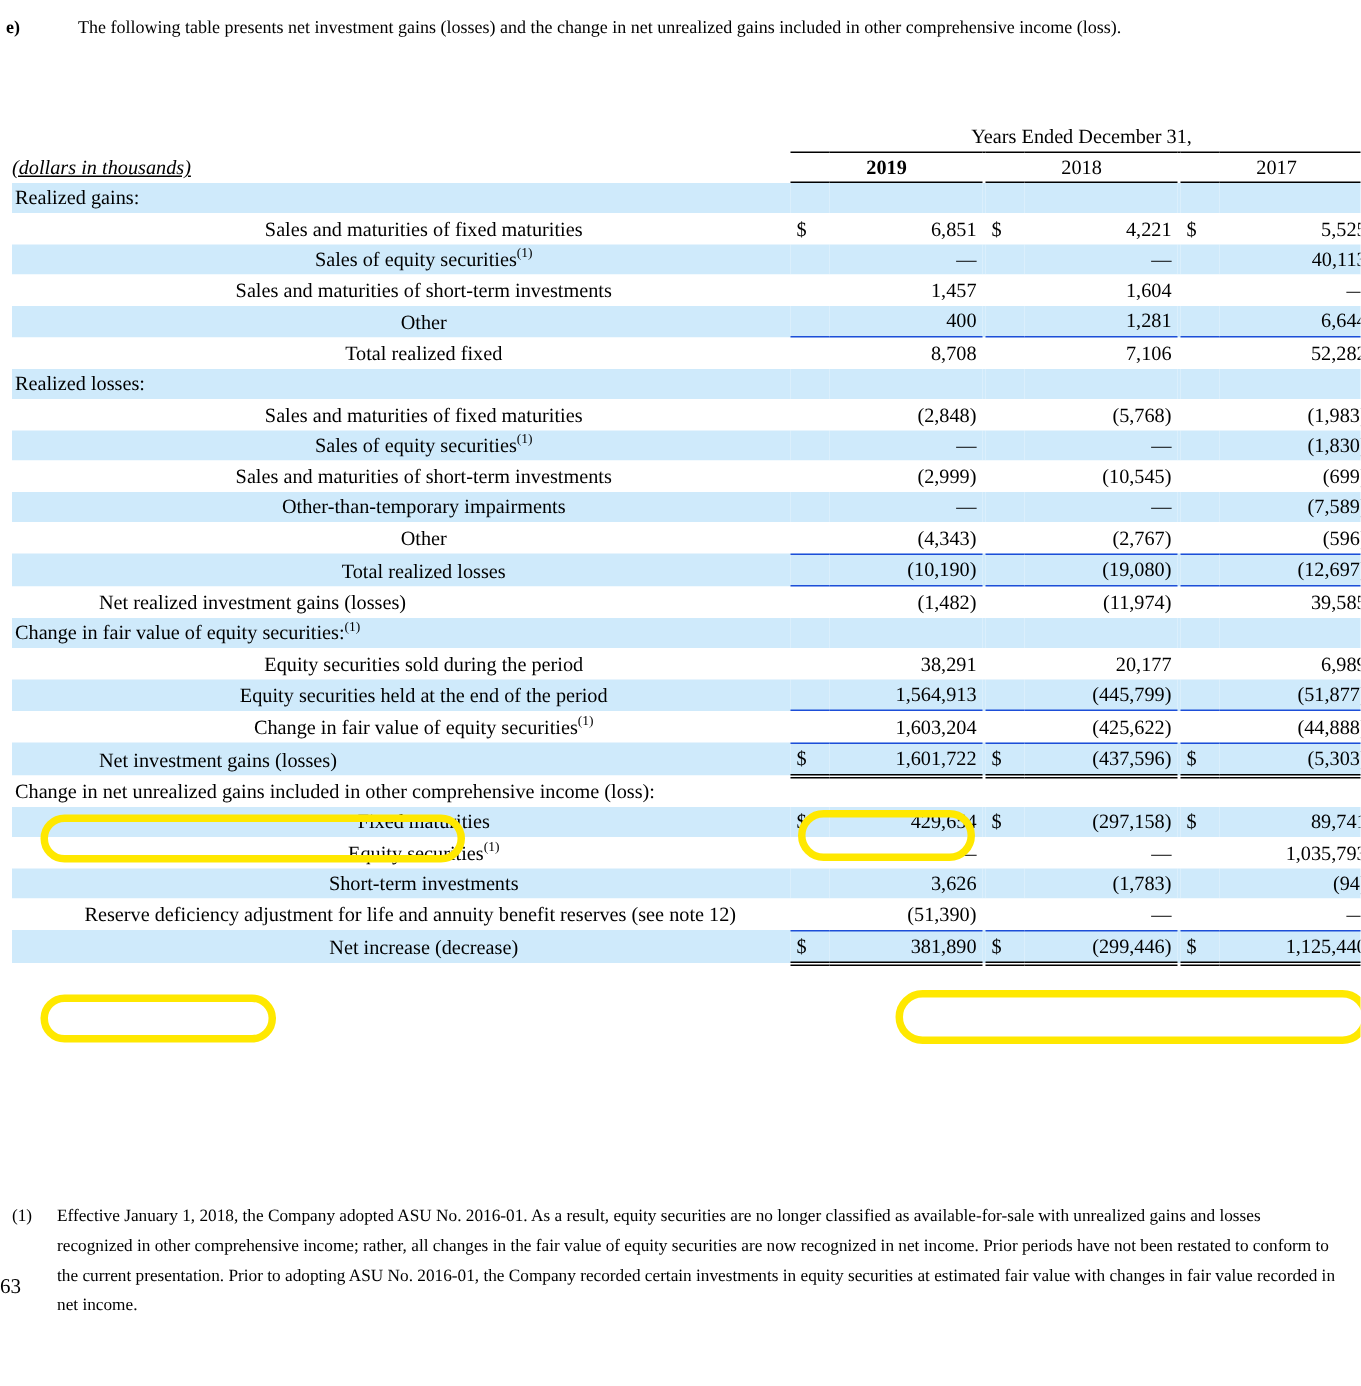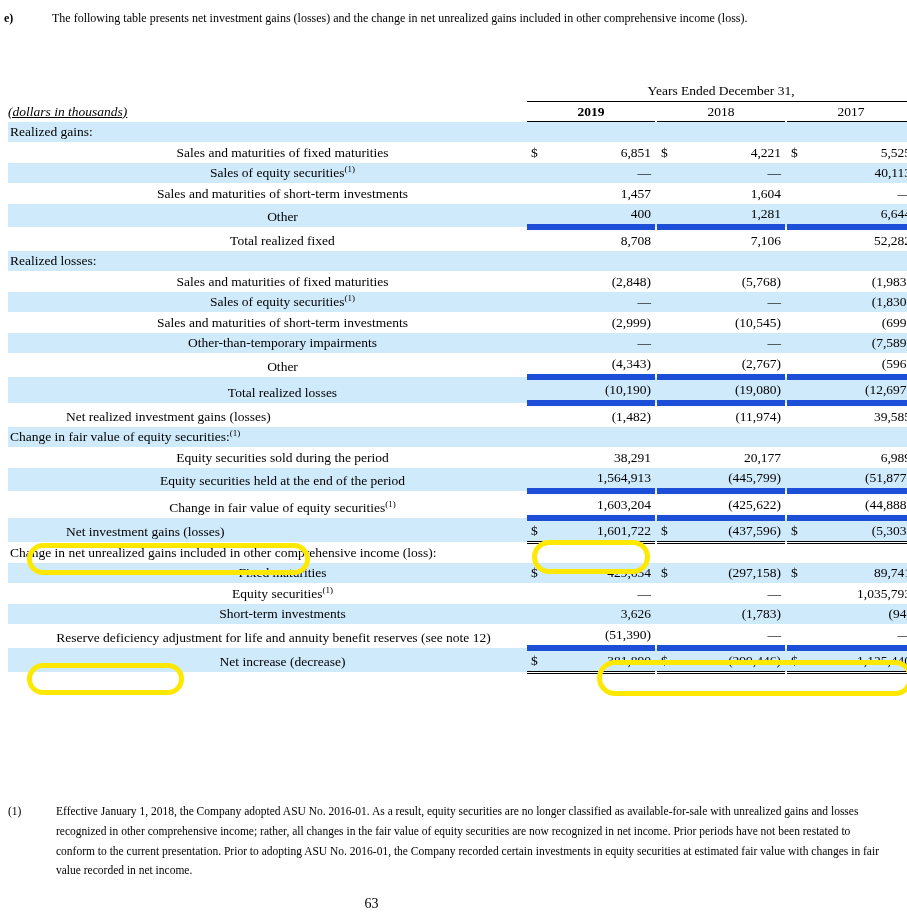--- a/index.html
+++ b/index.html
@@ -102,21 +102,21 @@
     padding: 3.5px 4px 3.5px 0 !important;
     white-space: nowrap;
   }
   .b { font-weight: bold; }
 
   
   tr.shade > td { background: #cfeafb; }
   tr.plain > td { background: #ffffff; }
 
   
-  td.rule-top { border-top: 6px solid #1d4ed8; }
+  td.rule-top { border-top: 1px solid #1d4ed8; }
   td.rule-dbl {
     border-bottom: 3px double #000;
     padding-bottom: 3px !important;
   }
 
   .sup {
     font-size: 9px;
     vertical-align: super;
     line-height: 0;
   }
@@ -144,31 +144,30 @@
     font-size: 11.5px;
     line-height: 1.72;
   }
   .footnote .fnmark {
     position: absolute;
     left: 0;
     top: 0;
     font-size: 11.5px;
   }
   .footnote .fnbody {
-    margin-left: 48px;
+    margin-left: 30px;
     text-align: left;
   }
 
   
   .pageno {
     position: absolute;
-    top: 896px;
+    top: 851px;
     left: 0;
     width: 743px;
-    text-align: center;
     font-size: 14px;
   }
 </style>
 </head>
 <body>
 
 <div class="intro">
   <span class="marker">e)</span><span>The following table presents net investment gains (losses) and the change in net unrealized gains included in other comprehensive income (loss).</span>
 </div>
 

